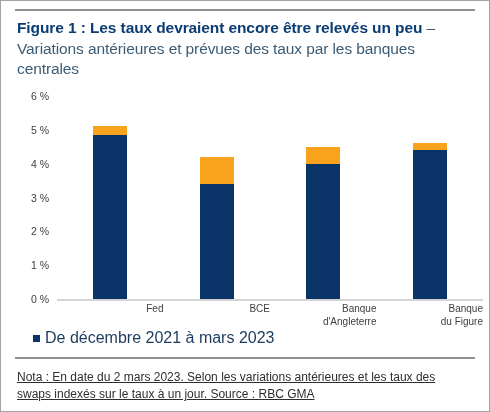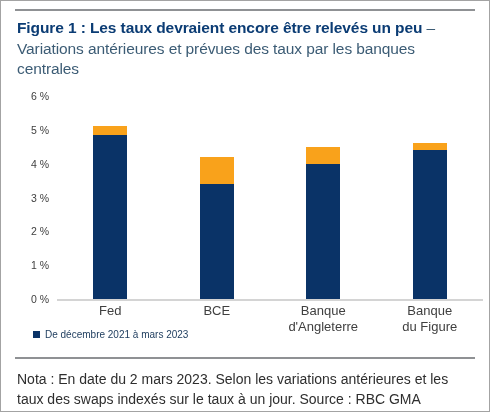--- a/index.html
+++ b/index.html
@@ -121,35 +121,35 @@
   .x-labels {
     position: absolute;
     left: 56px;
     right: 8px;
     top: 207px;
     display: flex;
     justify-content: space-around;
   }
   .x-label {
     width: 25%;
-    text-align: center;
-    font-size: 13px;
+    text-align: right;
+    font-size: 10px;
     line-height: 1.25;
     color: #404040;
   }
 
   
   .legend {
     position: absolute;
     left: 32px;
     top: 328px;
     display: flex;
     align-items: center;
     gap: 26px;
-    font-size: 10px;
+    font-size: 16px;
     color: #1b3a5c;
   }
   .legend-item {
     display: flex;
     align-items: center;
     gap: 5px;
     white-space: nowrap;
   }
   .swatch {
     width: 7px;
@@ -157,23 +157,24 @@
     display: inline-block;
     flex: 0 0 auto;
   }
 
   
   .footnote {
     position: absolute;
     left: 16px;
     top: 368px;
     width: 452px;
-    font-size: 14px;
+    font-size: 12px;
     line-height: 1.45;
     color: #2e2e2e;
+    text-decoration: underline;
   }
 </style>
 </head>
 <body>
 
 <div class="figure-card">
 
   <div class="rule rule-top"></div>
 
   <div class="title-block">

